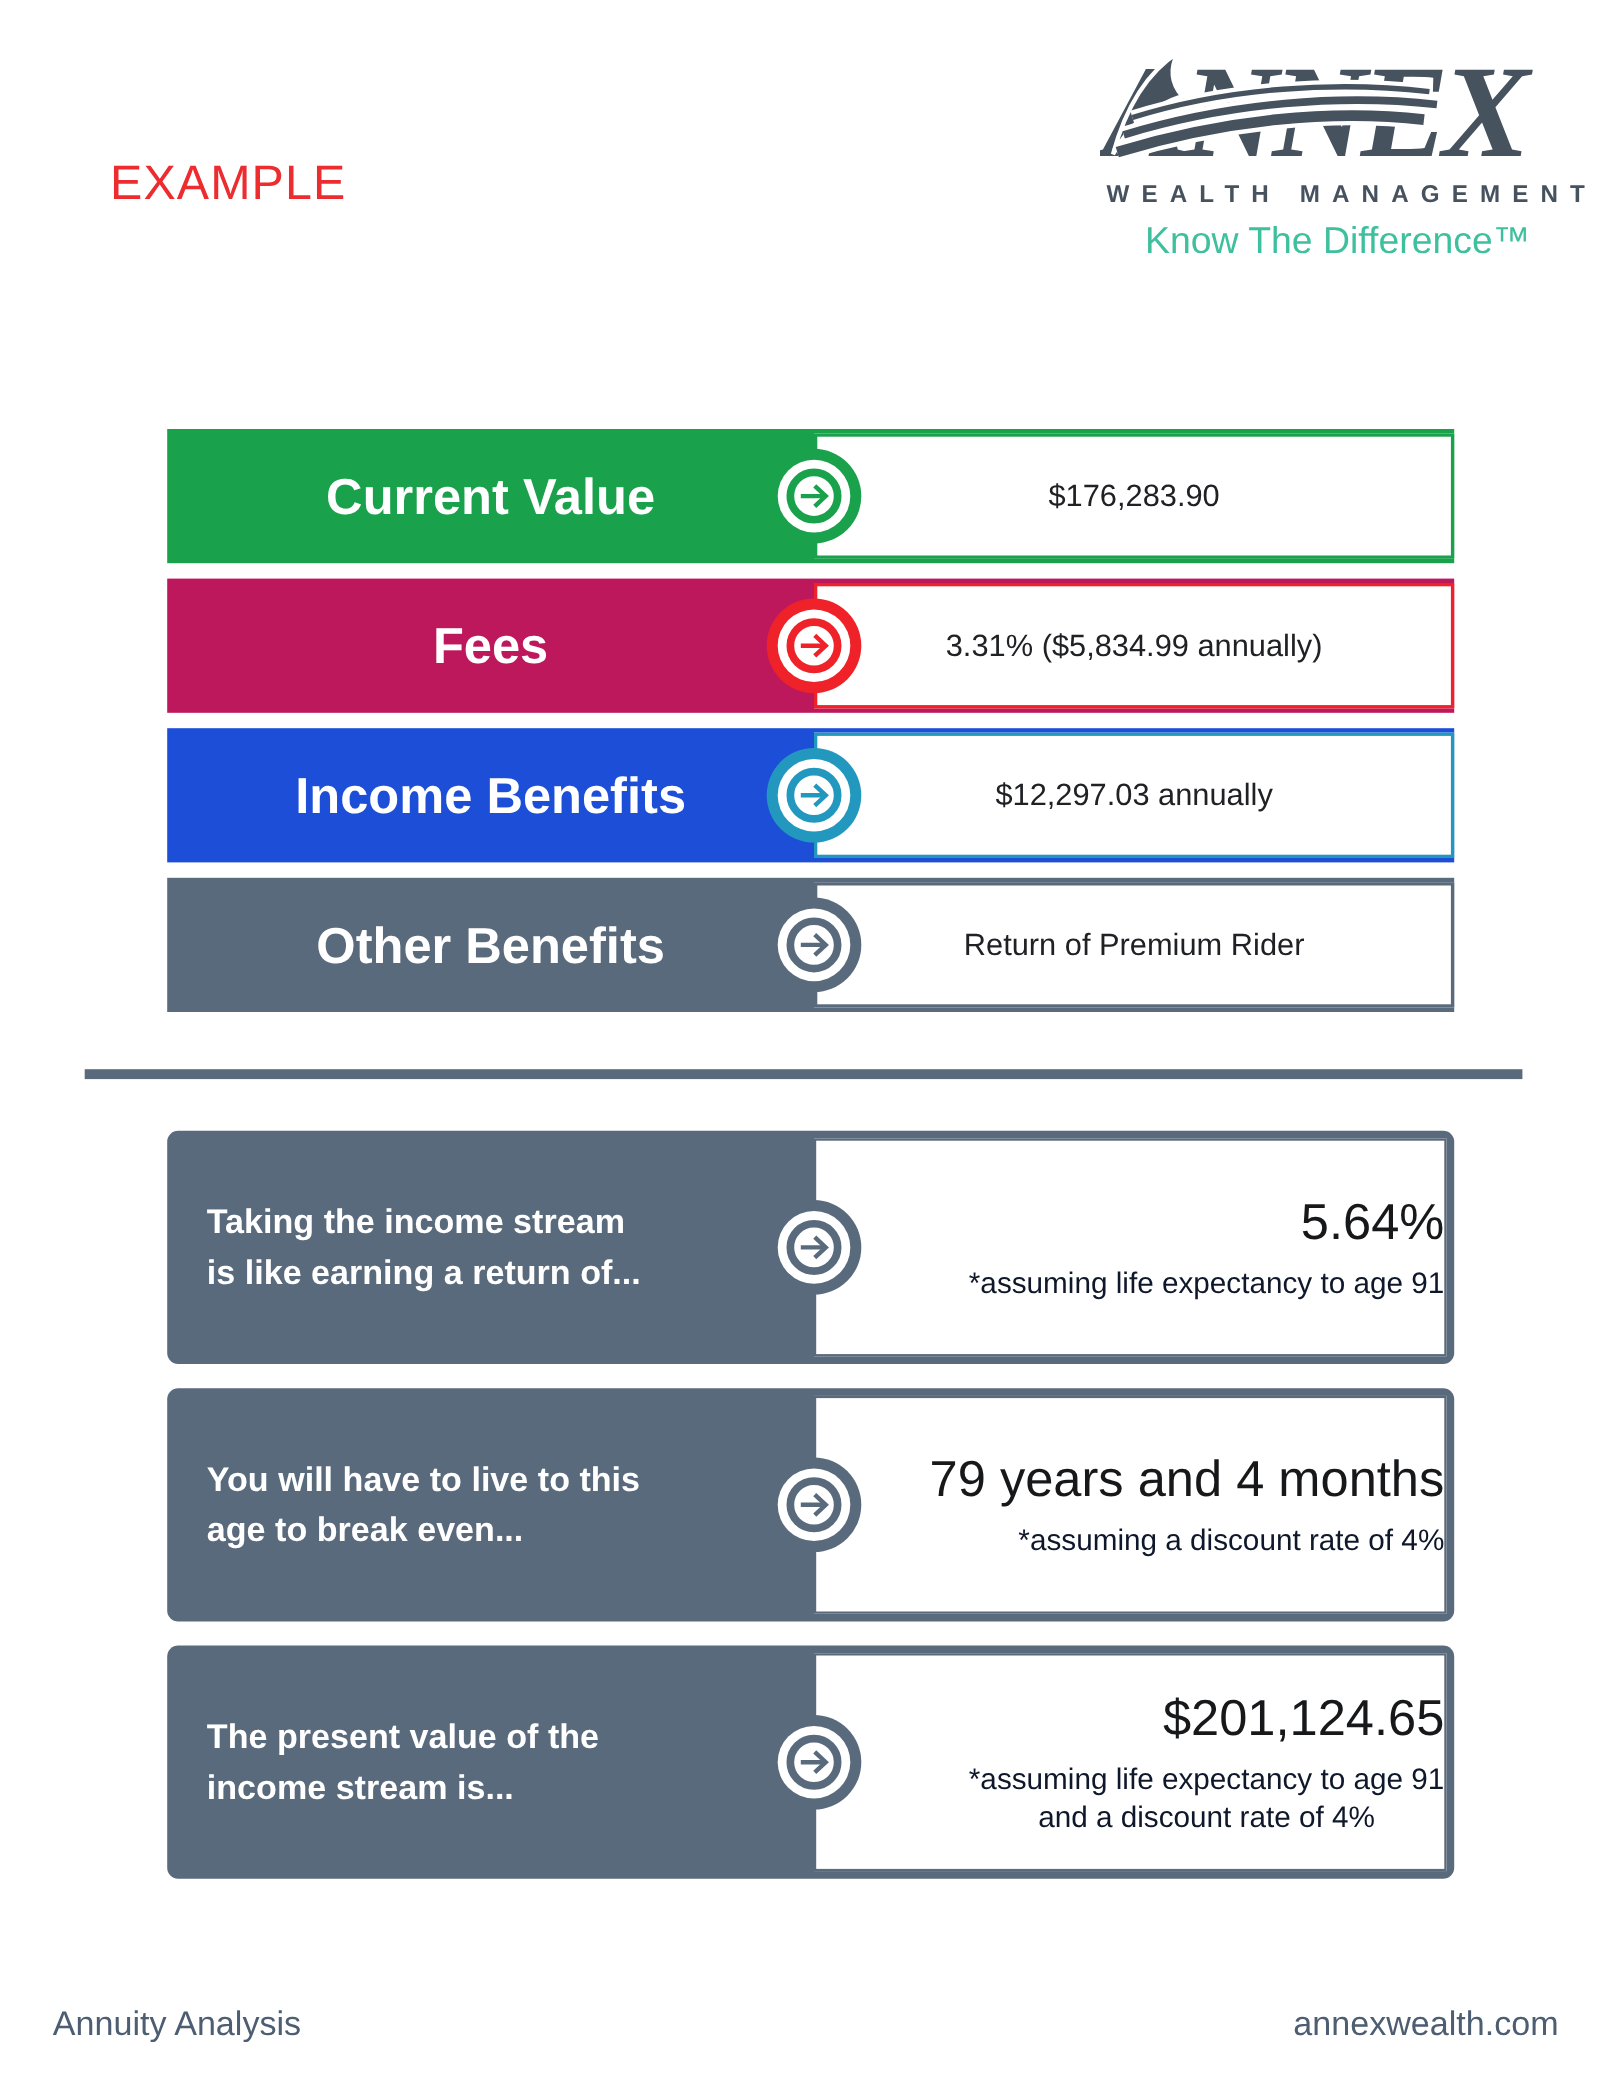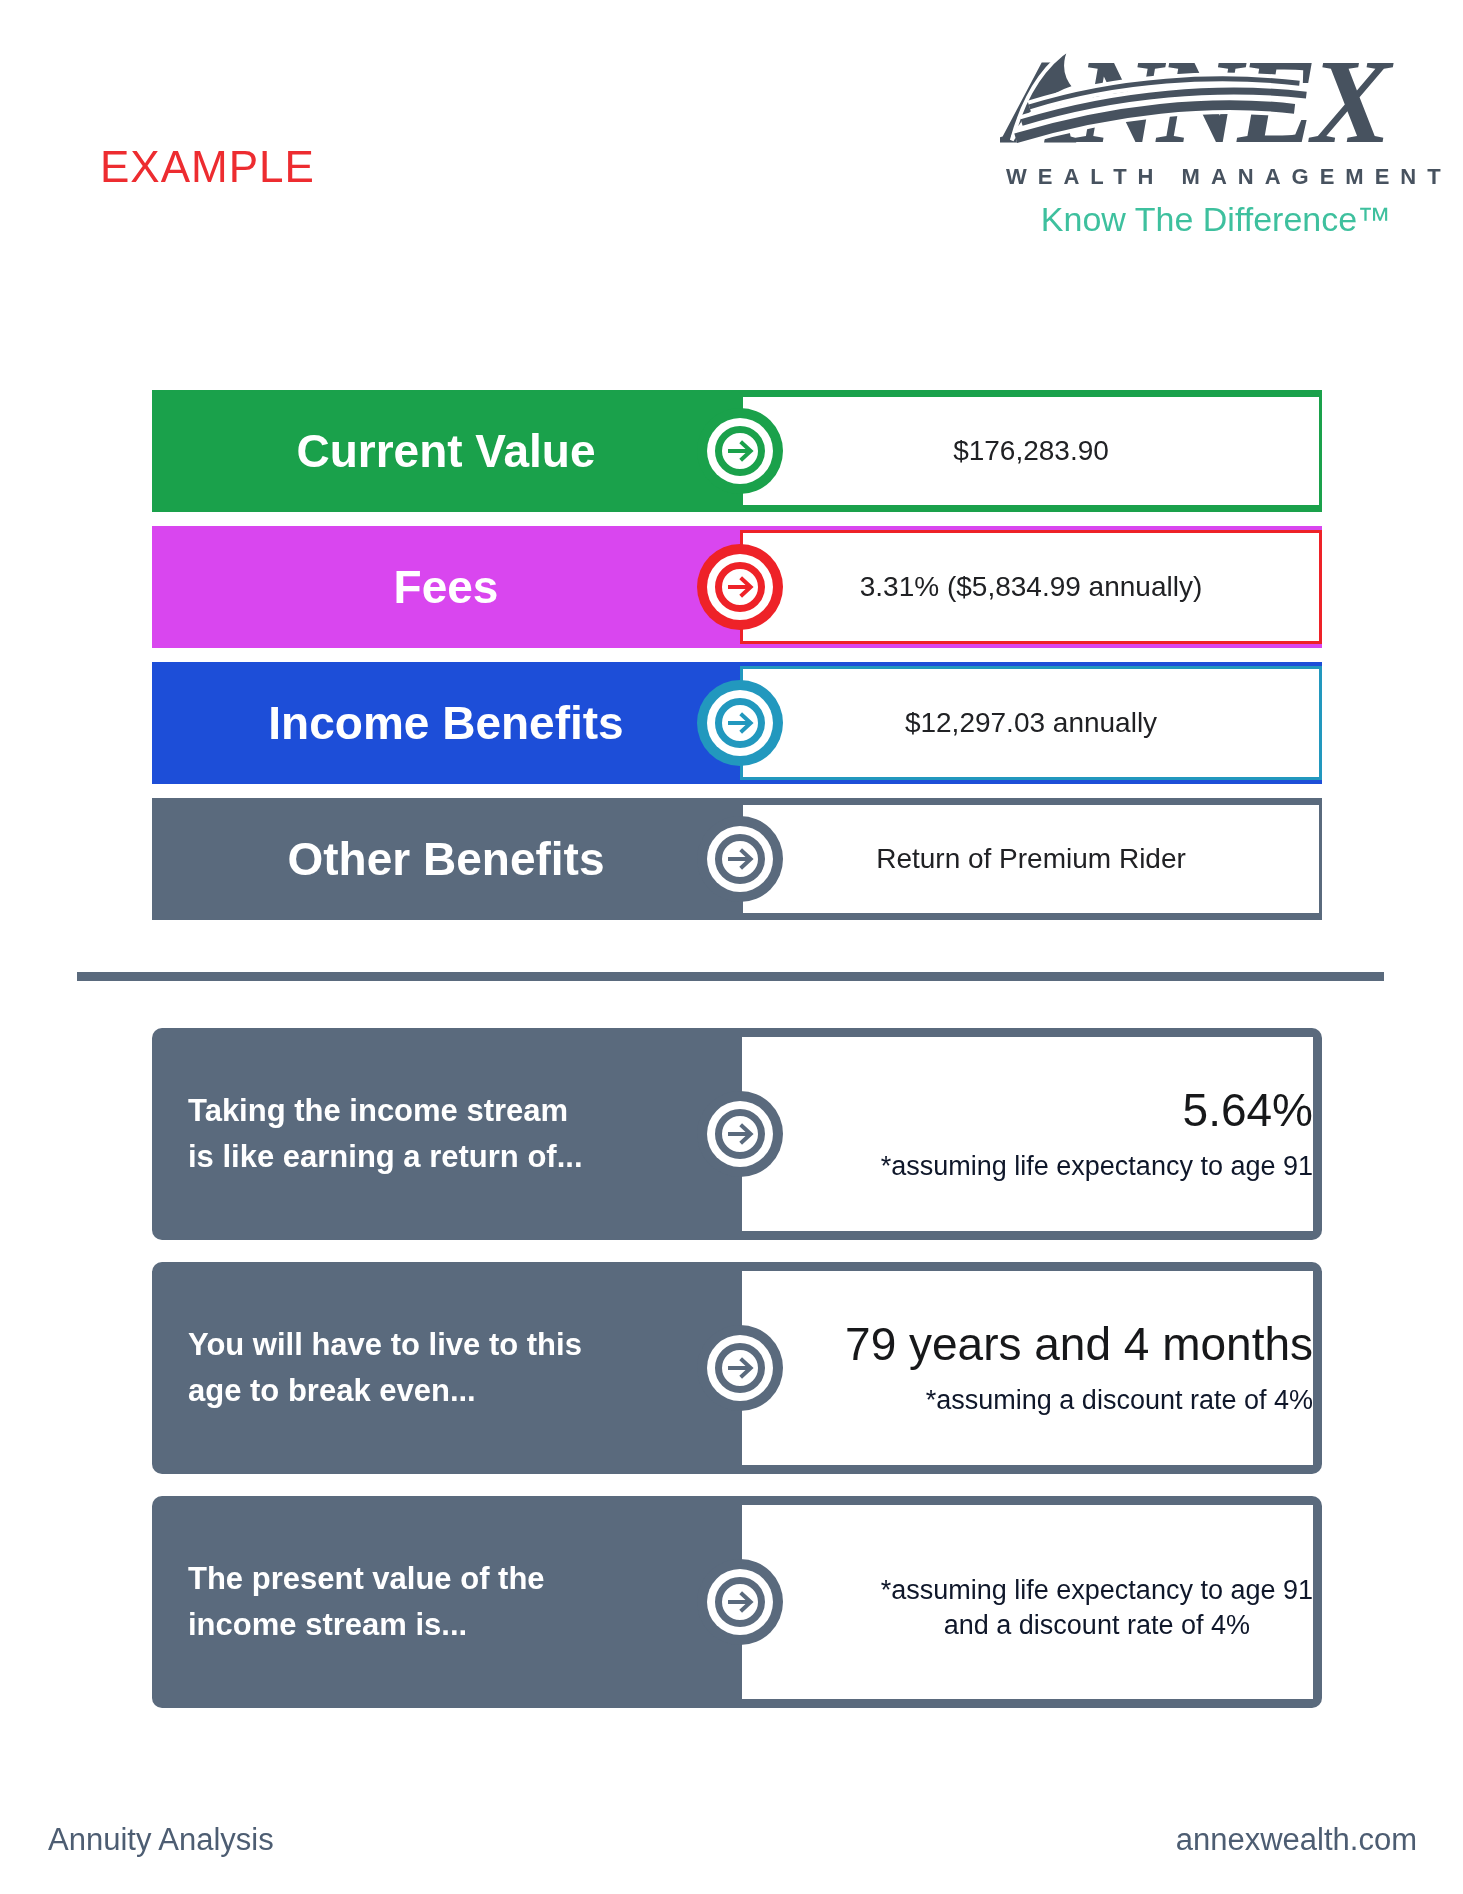--- a/index.html
+++ b/index.html
@@ -30,21 +30,21 @@
     display:flex; align-items:center; justify-content:center;
     color:#ffffff; font-size:46px; font-weight:bold; white-space:nowrap;
   }
   .value-box {
     position:absolute; left:588px; right:0; top:4px; bottom:4px;
     background:#ffffff; border:3px solid #000;
     display:flex; align-items:center; justify-content:center;
     font-size:28px; color:#202124; text-align:center;
   }
   .row-green { background:#1AA14B; }  .row-green .value-box { border-color:#1AA14B; }
-  .row-red   { background:#d946ef; }  .row-red   .value-box { border-color:#EE2228; }
+  .row-red   { background:#be185d; }  .row-red   .value-box { border-color:#EE2228; }
   .row-blue  { background:#1d4ed8; }  .row-blue  .value-box { border-color:#2298BE; }
   .row-slate { background:#5A6A7D; }  .row-slate .value-box { border-color:#5A6A7D; }
 
   
   .arrowc {
     position:absolute; left:563px; top:36px; width:50px; height:50px;
     border-radius:50%; background:#ffffff; border:7px solid currentColor;
     box-shadow: 0 0 0 8px #ffffff, 0 0 0 18px currentColor;
     display:flex; align-items:center; justify-content:center; z-index:3;
   }
@@ -194,20 +194,21 @@
           <path d="M6 24 H38"></path>
             <path d="M25 10 L40 24 L25 38"></path>
         </svg>
       </div>
     </div>
 
     <div class="abox">
       <div class="abox-label">The present value of the
 income stream is...</div>
       <div class="apanel">
+        <div class="avalue">$201,124.65</div>
         <div class="anote">*assuming life expectancy to age 91
 and a discount rate of 4%</div>
       </div>
       <div class="arrowc">
         <svg width="32" height="32" viewBox="0 0 48 48" fill="none" stroke="currentColor" stroke-width="6">
           <path d="M6 24 H38"></path>
             <path d="M25 10 L40 24 L25 38"></path>
         </svg>
       </div>
     </div>

